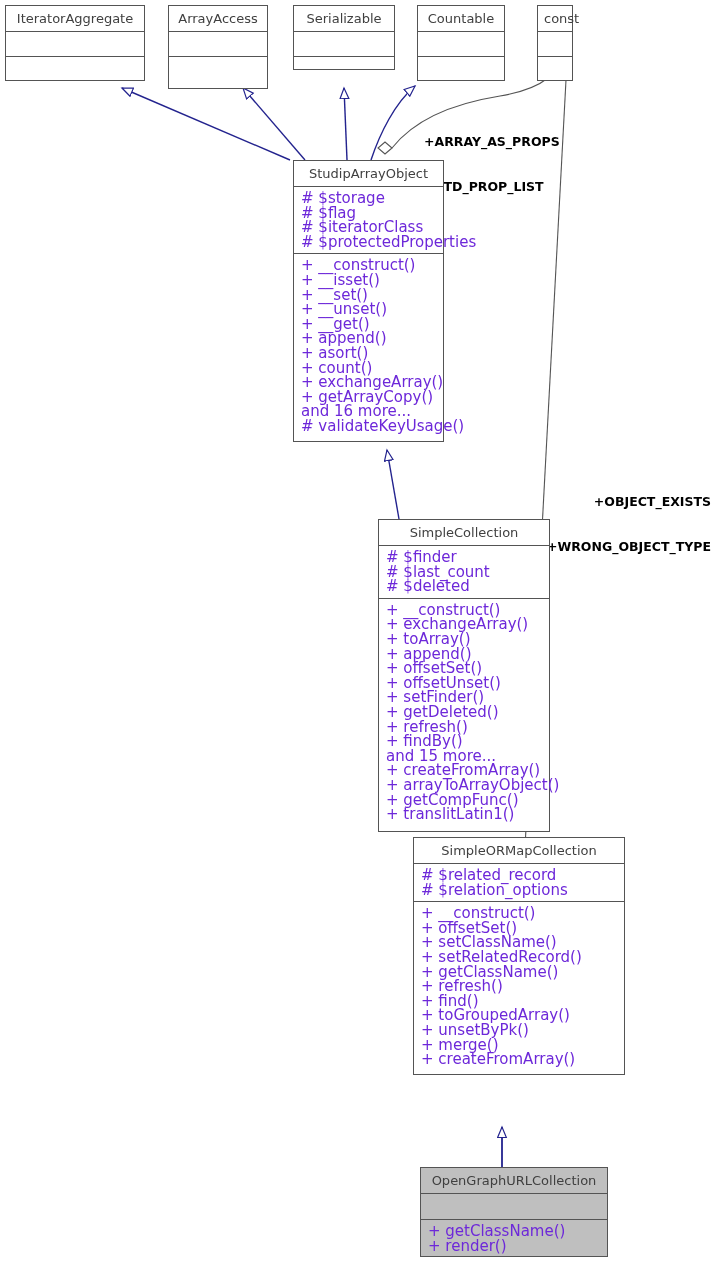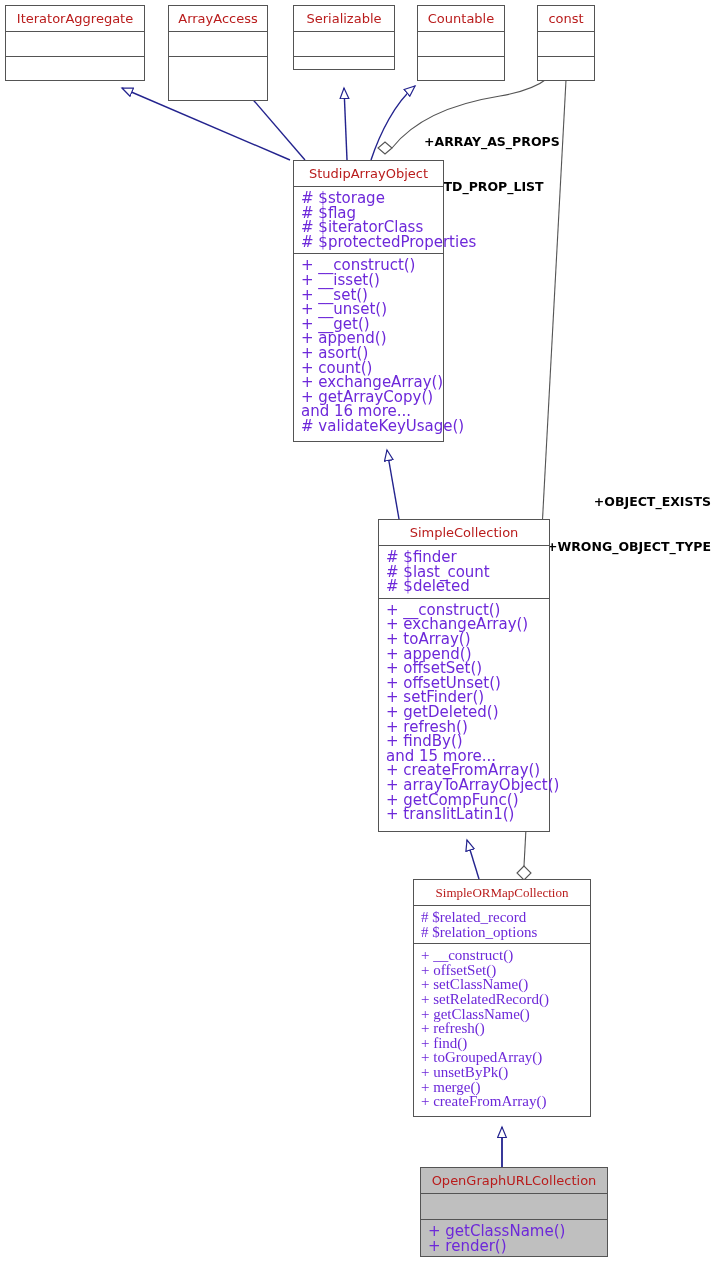--- a/index.html
+++ b/index.html
@@ -37,21 +37,21 @@
   .node .nrow {
     box-sizing: border-box;
     border-bottom: 1px solid #545454;
   }
   .node .nrow:last-child {
     border-bottom: none;
   }
   .node .title {
     text-align: center;
     font-size: 13px;
-    color: #b91c1c;
+    color: #404040;
     line-height: 15px;
     padding: 5px 6px 5px 6px;
     white-space: nowrap;
   }
   .node .attrs, .node .ops {
     font-size: 15px;
     color: #6d28d9;
     padding: 4px 6px 4px 7px;
     line-height: 14.6px;
     white-space: nowrap;
@@ -126,39 +126,39 @@
       <line x1="502" y1="1167" x2="502" y2="1127" stroke="#23238E" stroke-width="1.8" marker-end="url(#inh-arrow)"></line>
     </g>
   </svg>
 
   <div class="node" style="left:5px; top:5px; width:140px; height:76px;">
     <div class="nrow title" style="height:26px;">IteratorAggregate</div>
     <div class="nrow attrs empty" style="height:25px;"></div>
     <div class="nrow ops empty" style="height:25px;"></div>
   </div>
 
-  <div class="node" style="left:168px; top:5px; width:100px; height:96px;">
+  <div class="node" style="left:168px; top:5px; width:100px; height:84px;">
     <div class="nrow title" style="height:26px;">ArrayAccess</div>
     <div class="nrow attrs empty" style="height:25px;"></div>
     <div class="nrow ops empty" style="height:25px;"></div>
   </div>
 
   <div class="node" style="left:293px; top:5px; width:102px; height:65px;">
     <div class="nrow title" style="height:26px;">Serializable</div>
     <div class="nrow attrs empty" style="height:25px;"></div>
     <div class="nrow ops empty" style="height:25px;"></div>
   </div>
 
   <div class="node" style="left:417px; top:5px; width:88px; height:76px;">
     <div class="nrow title" style="height:26px;">Countable</div>
     <div class="nrow attrs empty" style="height:25px;"></div>
     <div class="nrow ops empty" style="height:25px;"></div>
   </div>
 
-  <div class="node" style="left:537px; top:5px; width:58px; height:76px;">
+  <div class="node" style="left:537px; top:5px; width:36px; height:76px;">
     <div class="nrow title" style="height:26px;">const</div>
     <div class="nrow attrs empty" style="height:25px;"></div>
     <div class="nrow ops empty" style="height:25px;"></div>
   </div>
 
   <div class="node" style="left:273px; top:160px; width:151px; height:282px;margin-left:20px;">
     <div class="nrow title">StudipArrayObject</div>
     <div class="nrow attrs">
         <div class="line"># $storage</div>
         <div class="line"># $flag</div>
@@ -200,21 +200,21 @@
         <div class="line">+ refresh()</div>
         <div class="line">+ findBy()</div>
         <div class="line">and 15 more...</div>
         <div class="line">+ createFromArray()</div>
         <div class="line">+ arrayToArrayObject()</div>
         <div class="line">+ getCompFunc()</div>
         <div class="line">+ translitLatin1()</div>
       </div>
   </div>
 
-  <div class="node" style="left:413px; top:879px; width:178px; height:238px;font-family:Liberation Serif, serif;">
+  <div class="node" style="left:413px; top:837px; width:212px; height:238px;">
     <div class="nrow title">SimpleORMapCollection</div>
     <div class="nrow attrs">
         <div class="line"># $related_record</div>
         <div class="line"># $relation_options</div>
       </div>
     <div class="nrow ops">
         <div class="line">+ __construct()</div>
         <div class="line">+ offsetSet()</div>
         <div class="line">+ setClassName()</div>
         <div class="line">+ setRelatedRecord()</div>

